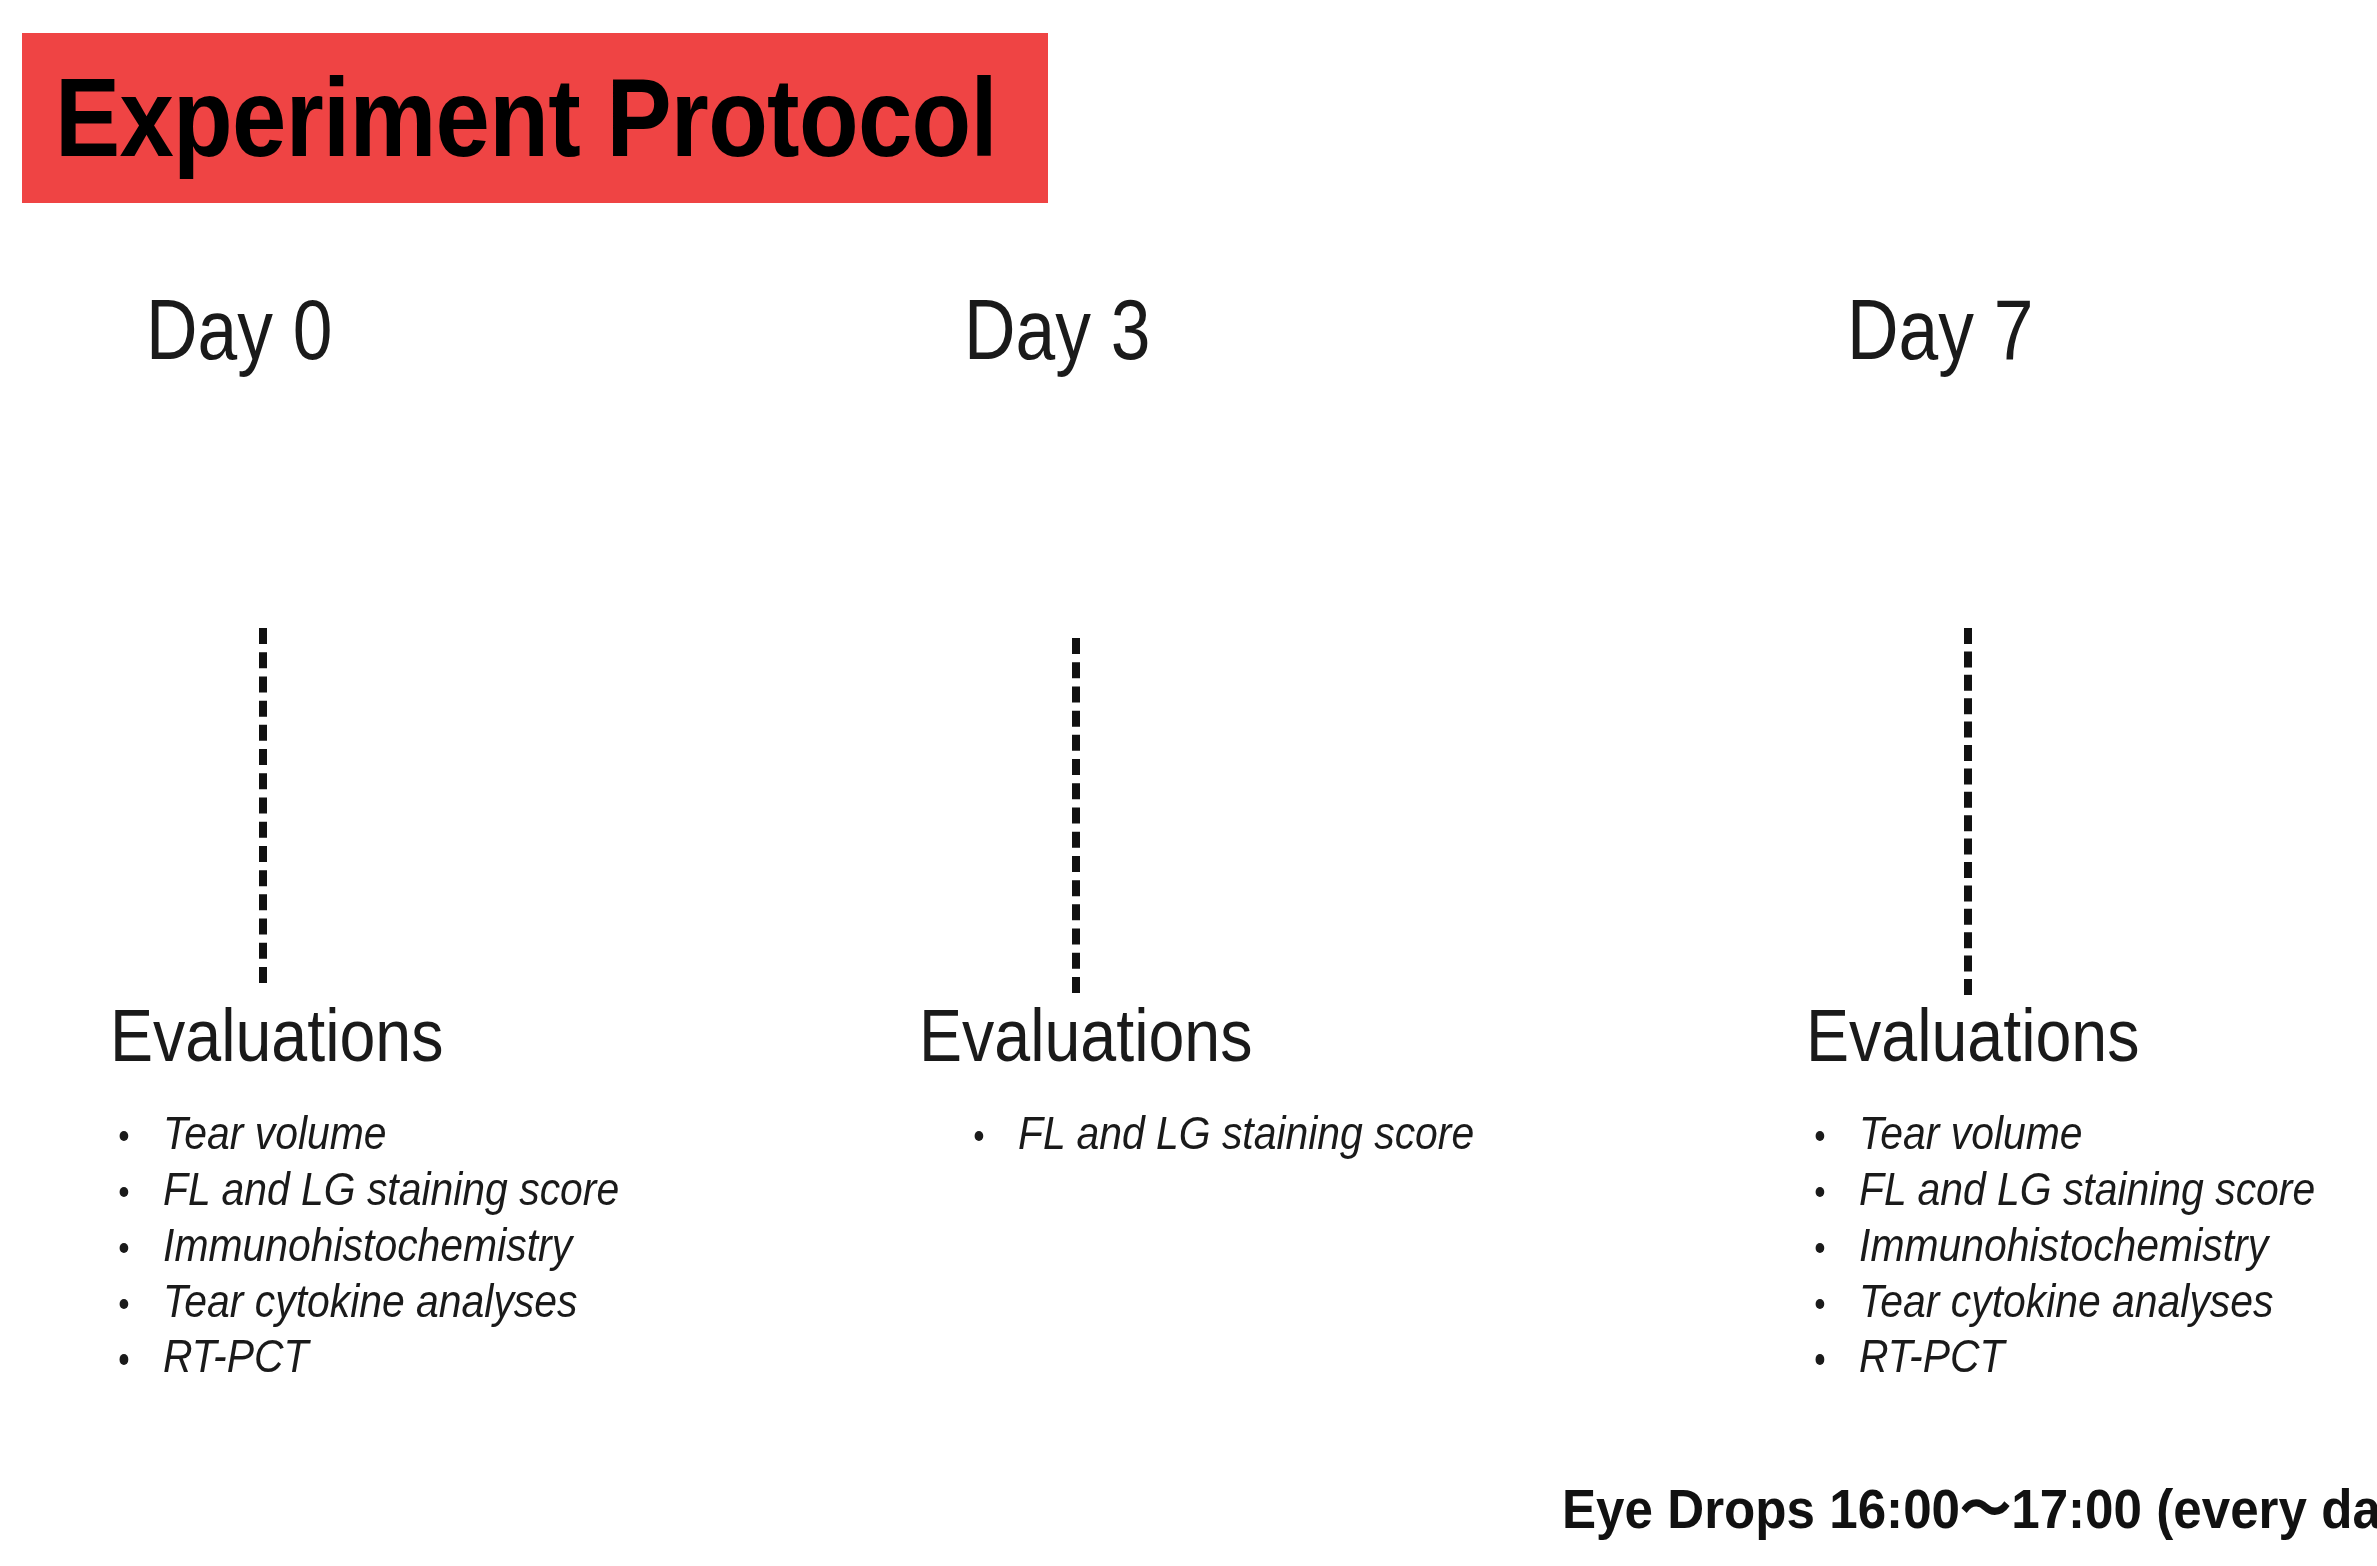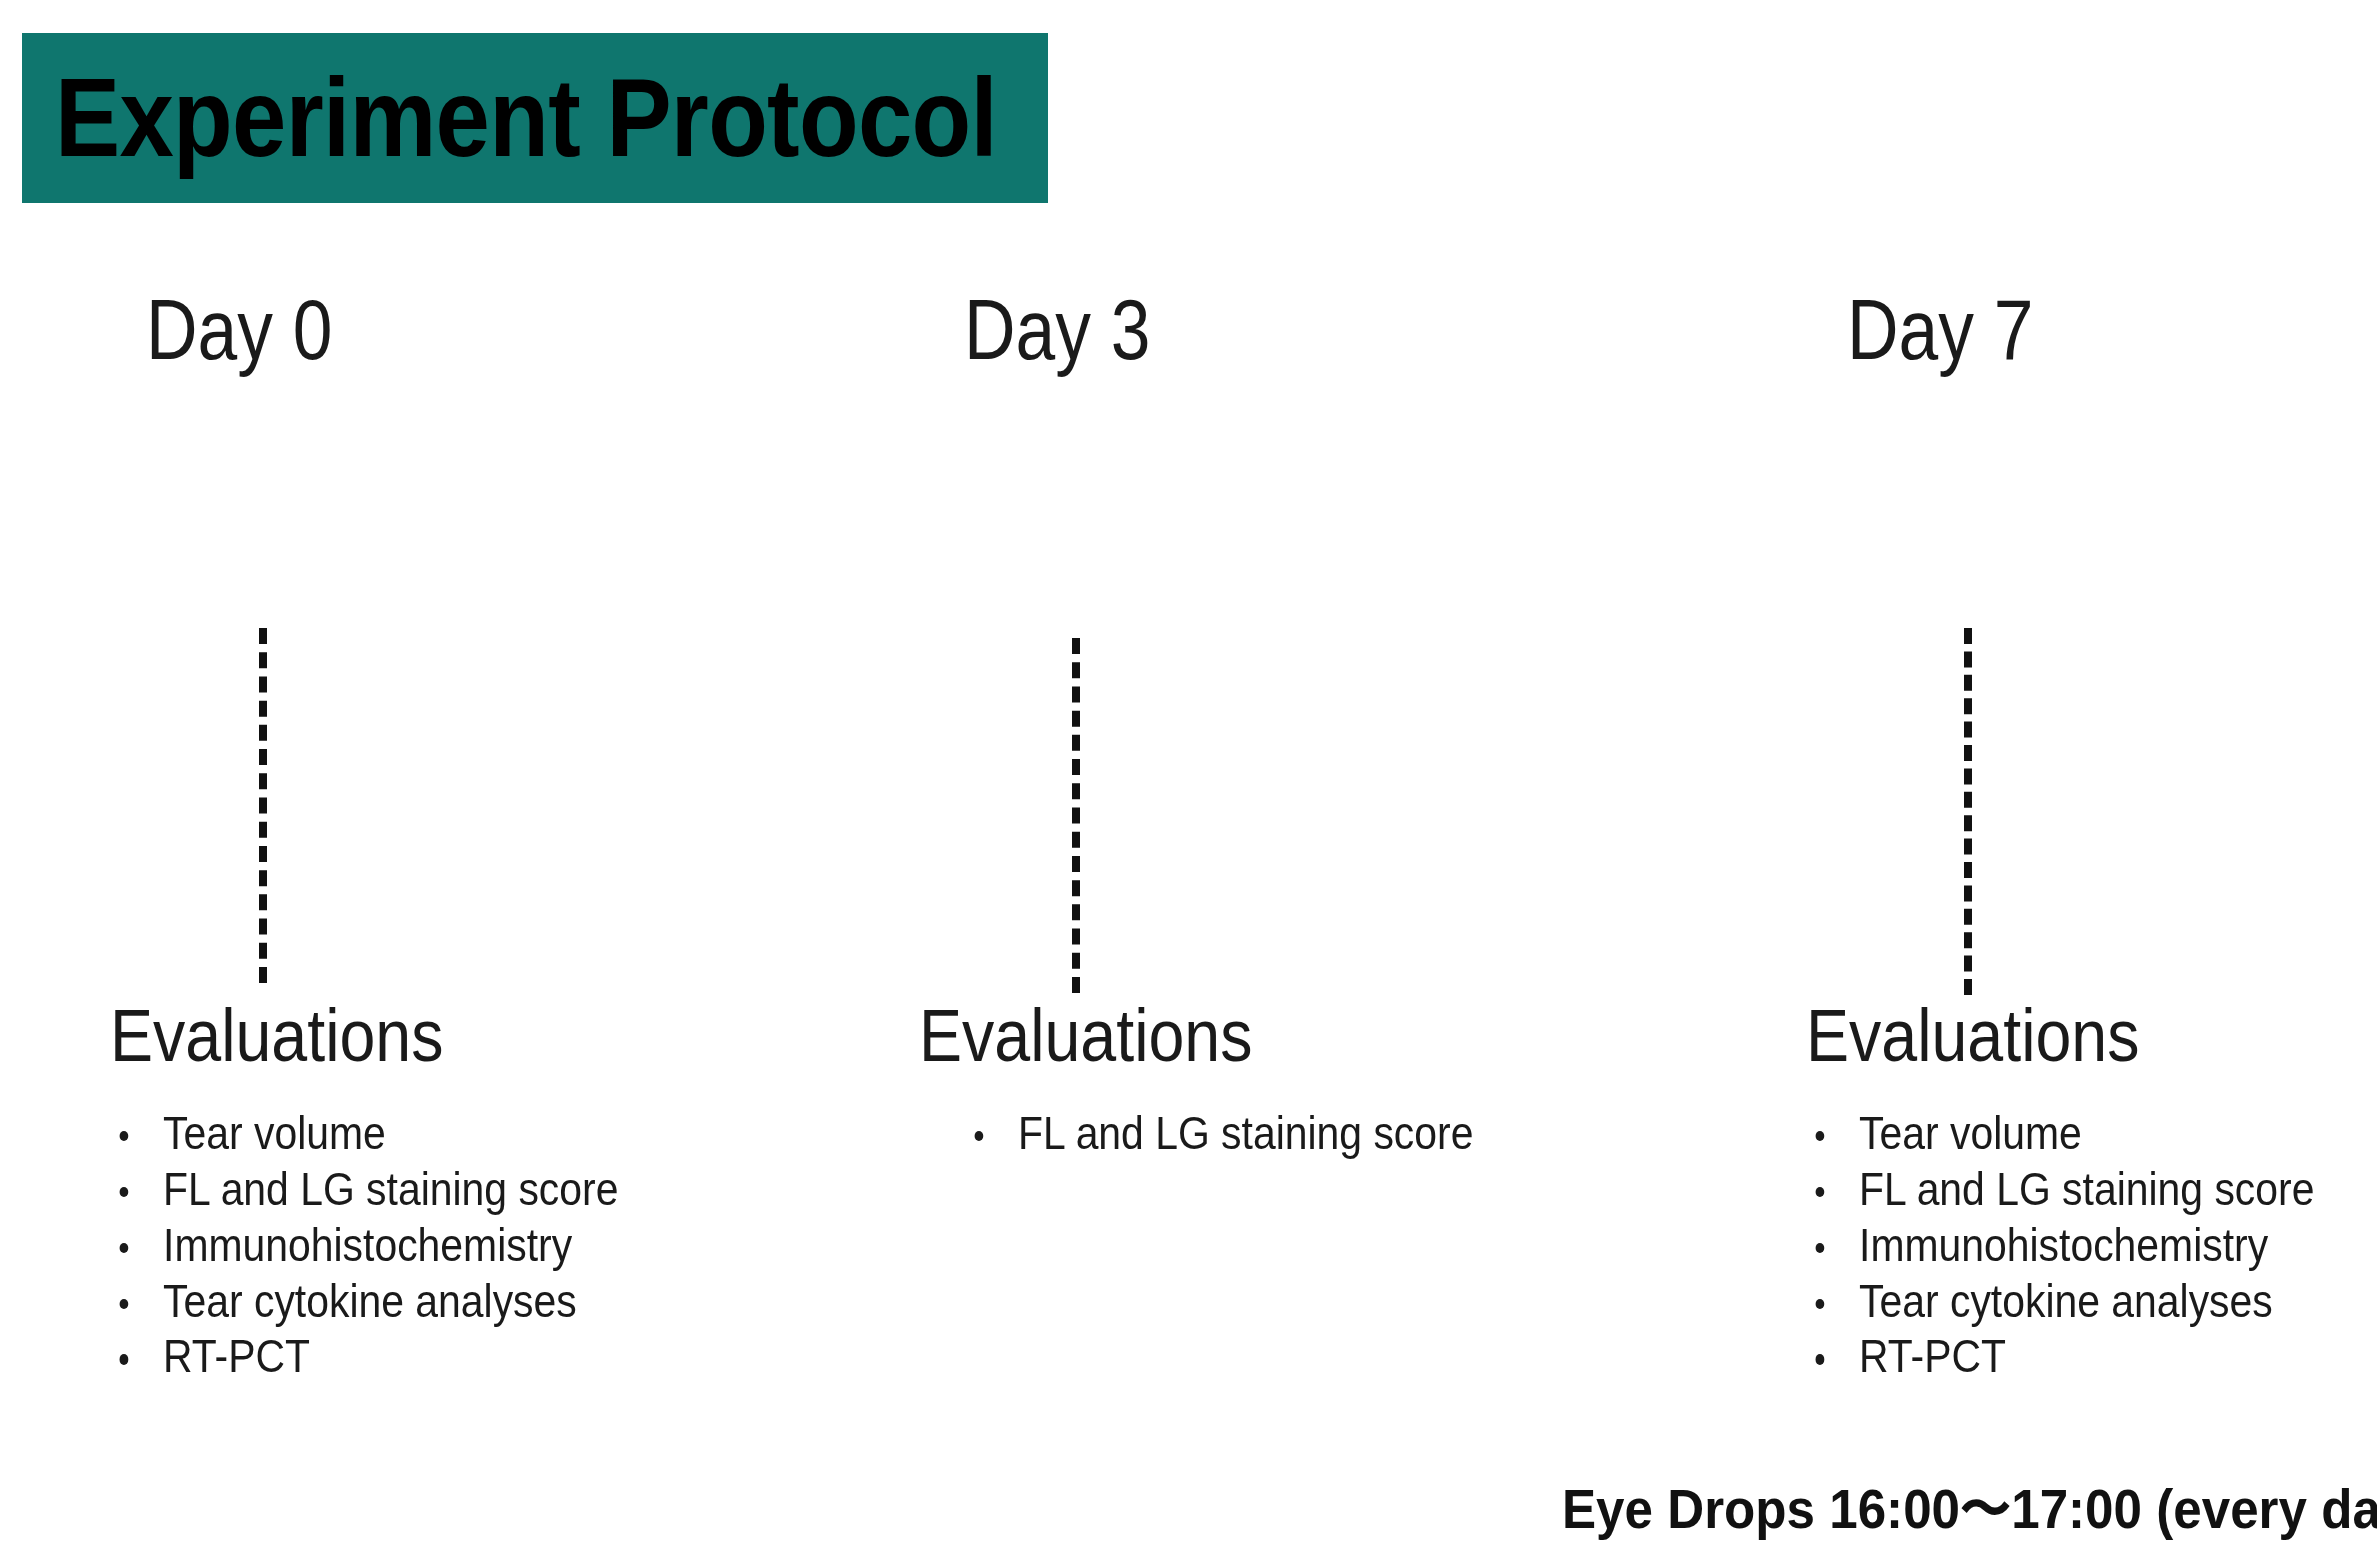--- a/index.html
+++ b/index.html
@@ -19,21 +19,21 @@
     overflow: hidden;
   }
 
   
   .title-banner {
     position: absolute;
     left: 22px;
     top: 33px;
     width: 1026px;
     height: 170px;
-    background: #0f766e;
+    background: #ef4444;
     display: flex;
     align-items: center;
     box-sizing: border-box;
     padding-left: 33px;
   }
   .title-text {
     font-family: "Liberation Sans Narrow", "Liberation Sans", sans-serif;
     font-size: 111px;
     font-weight: 700;
     color: #000000;
@@ -115,20 +115,21 @@
     white-space: nowrap;
     transform: scaleX(0.86);
     transform-origin: left top;
   }
   #eval-group-3 .eval-heading { margin-left: 0px; }
 
   .eval-list {
     list-style: none;
     margin: 30px 0 0 0;
     padding: 0;
+    font-style: italic;
   }
   .eval-list li {
     position: relative;
     font-family: "Liberation Sans Narrow", "Liberation Sans", sans-serif;
     font-size: 47px;
     font-weight: 400;
     color: #1a1a1a;
     line-height: 1.19;
     padding-left: 61px;
     white-space: nowrap;

